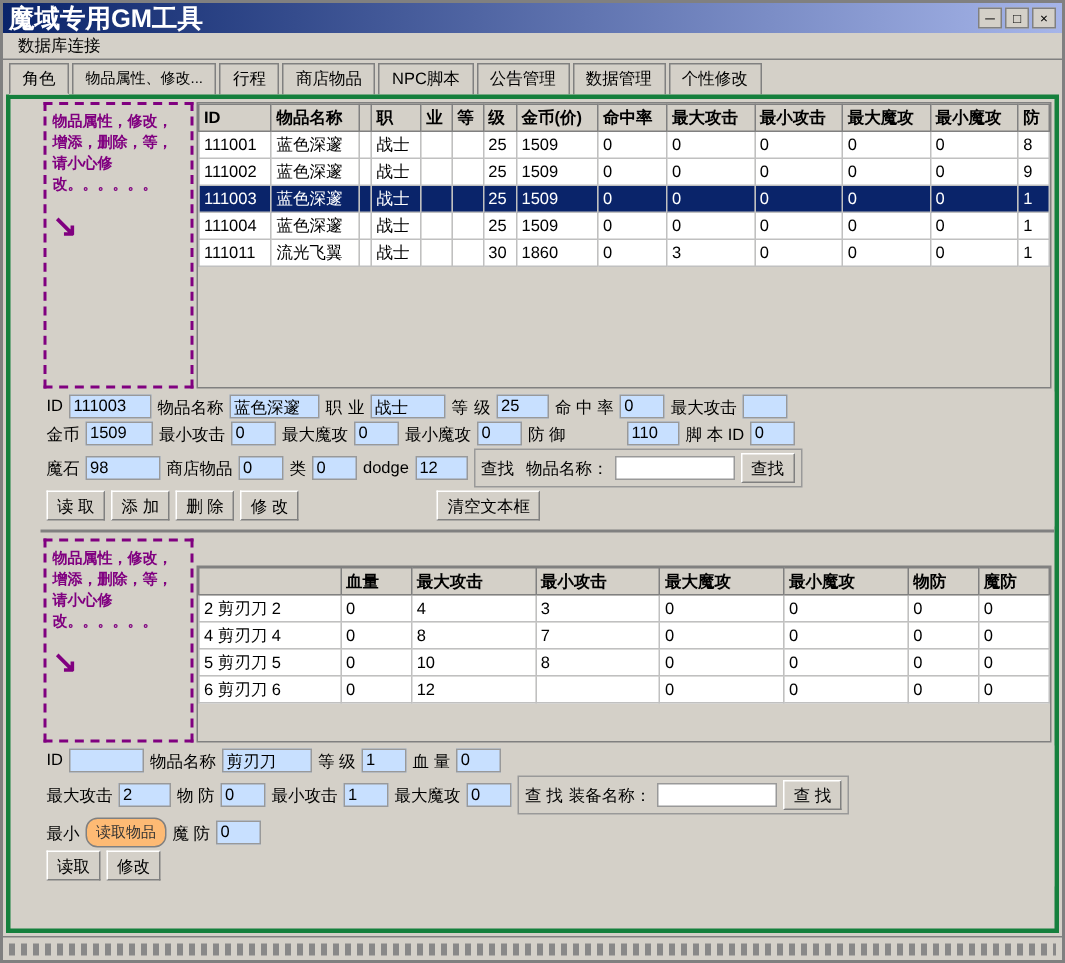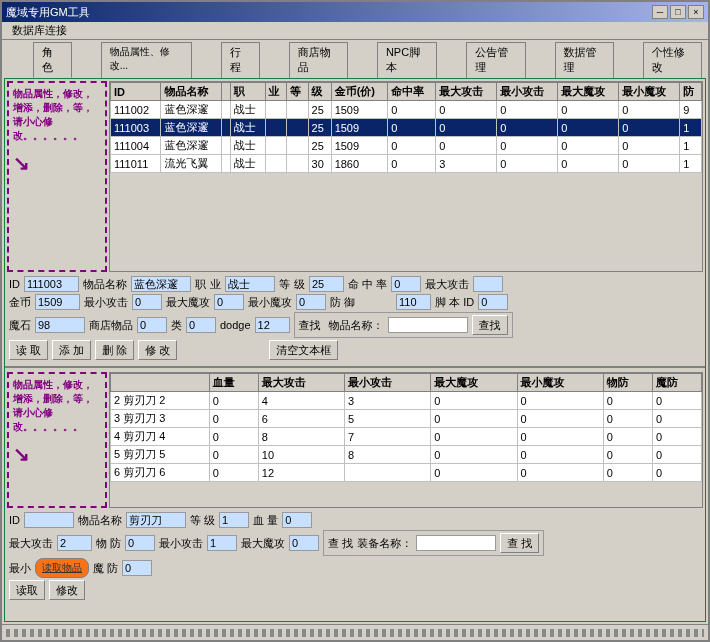--- a/index.html
+++ b/index.html
@@ -23,22 +23,22 @@
       background: linear-gradient(to right, #0a246a, #a6b5e9);
       color: white;
       height: 20px;
       display: flex;
       align-items: center;
       justify-content: space-between;
       padding: 0 4px;
       flex-shrink: 0;
     }
     .title-bar-title {
-      font-size: 11px;
-      font-weight: normal;
+      font-size: 17px;
+      font-weight: bold;
     }
     .title-bar-buttons {
       display: flex;
       gap: 2px;
     }
     .title-bar-btn {
       width: 16px;
       height: 14px;
       background: #d4d0c8;
       border: 1px solid #808080;
@@ -99,35 +99,35 @@
       flex-shrink: 0;
     }
     .tab {
       padding: 2px 8px;
       border: 1px solid #808080;
       border-bottom: none;
       background: #d4d0c8;
       font-size: 11px;
       cursor: pointer;
       margin-right: 2px;
-      margin-left: 27px;
     }
     .tab.active {
       background: #d4d0c8;
       border-bottom: 1px solid #d4d0c8;
       z-index: 1;
     }
     .main-content {
       flex: 1;
       display: flex;
       flex-direction: column;
-      border: 1px solid #15803d;
+      border: 3px solid #15803d;
       margin: 0 2px 2px 2px;
       background: #d4d0c8;
       overflow: hidden;
+      padding-left: 20px;
     }
     
     .upper-section {
       display: flex;
       flex-direction: row;
       height: 195px;
       flex-shrink: 0;
     }
     .annotation-box-upper {
       width: 100px;
@@ -218,47 +218,46 @@
       margin: 2px;
       padding: 4px;
       font-size: 10px;
       color: purple;
       font-weight: bold;
     }
     .lower-table-container {
       flex: 1;
       overflow: hidden;
       border: 1px solid #808080;
-      margin: 2px 2px 2px 0;
+      margin: 20px 2px 2px 0;
     }
     .lower-form-section {
       padding: 2px 4px;
       flex-shrink: 0;
       background: #d4d0c8;
     }
     .status-bar {
       height: 16px;
       background: #d4d0c8;
       border-top: 1px solid #808080;
       display: flex;
       align-items: center;
       padding: 0 4px;
       flex-shrink: 0;
       font-size: 10px;
     }
     .tooltip-balloon {
-      background: #f97316;
+      background: #fdba74;
       border: 1px solid #808080;
       border-radius: 8px;
       padding: 2px 6px;
       font-size: 10px;
       color: #333;
       white-space: nowrap;
       position: relative;
-      text-decoration: underline;
     }
     .table-scroll-wrapper {
       overflow-y: auto;
       overflow-x: auto;
       height: 100%;
     }
     .table-scroll-wrapper::-webkit-scrollbar { width: 12px; height: 12px; }
     .table-scroll-wrapper::-webkit-scrollbar-track { background: #d4d0c8; }
     .table-scroll-wrapper::-webkit-scrollbar-thumb { background: #a0a0a0; border: 1px solid #808080; }
   </style>
@@ -317,20 +316,36 @@
                 <th>命中率</th>
                 <th>最大攻击</th>
                 <th>最小攻击</th>
                 <th>最大魔攻</th>
                 <th>最小魔攻</th>
                 <th>防</th>
               </tr>
             </thead>
             <tbody id="upper-tbody">
                 <tr>
+                  <td>111001</td>
+                  <td>蓝色深邃</td>
+                  <td></td>
+                  <td>战士</td>
+                  <td></td>
+                  <td></td>
+                  <td>25</td>
+                  <td>1509</td>
+                  <td>0</td>
+                  <td>0</td>
+                  <td>0</td>
+                  <td>0</td>
+                  <td>0</td>
+                  <td>8</td>
+                </tr>
+                <tr>
                   <td>111002</td>
                   <td>蓝色深邃</td>
                   <td></td>
                   <td>战士</td>
                   <td></td>
                   <td></td>
                   <td>25</td>
                   <td>1509</td>
                   <td>0</td>
                   <td>0</td>
@@ -480,30 +495,20 @@
                   <td>2 剪刃刀 2</td>
                   <td>0</td>
                   <td>4</td>
                   <td>3</td>
                   <td>0</td>
                   <td>0</td>
                   <td>0</td>
                   <td>0</td>
                 </tr>
                 <tr>
-                  <td>3 剪刃刀 3</td>
-                  <td>0</td>
-                  <td>6</td>
-                  <td>5</td>
-                  <td>0</td>
-                  <td>0</td>
-                  <td>0</td>
-                  <td>0</td>
-                </tr>
-                <tr>
                   <td>4 剪刃刀 4</td>
                   <td>0</td>
                   <td>8</td>
                   <td>7</td>
                   <td>0</td>
                   <td>0</td>
                   <td>0</td>
                   <td>0</td>
                 </tr>
                 <tr>

